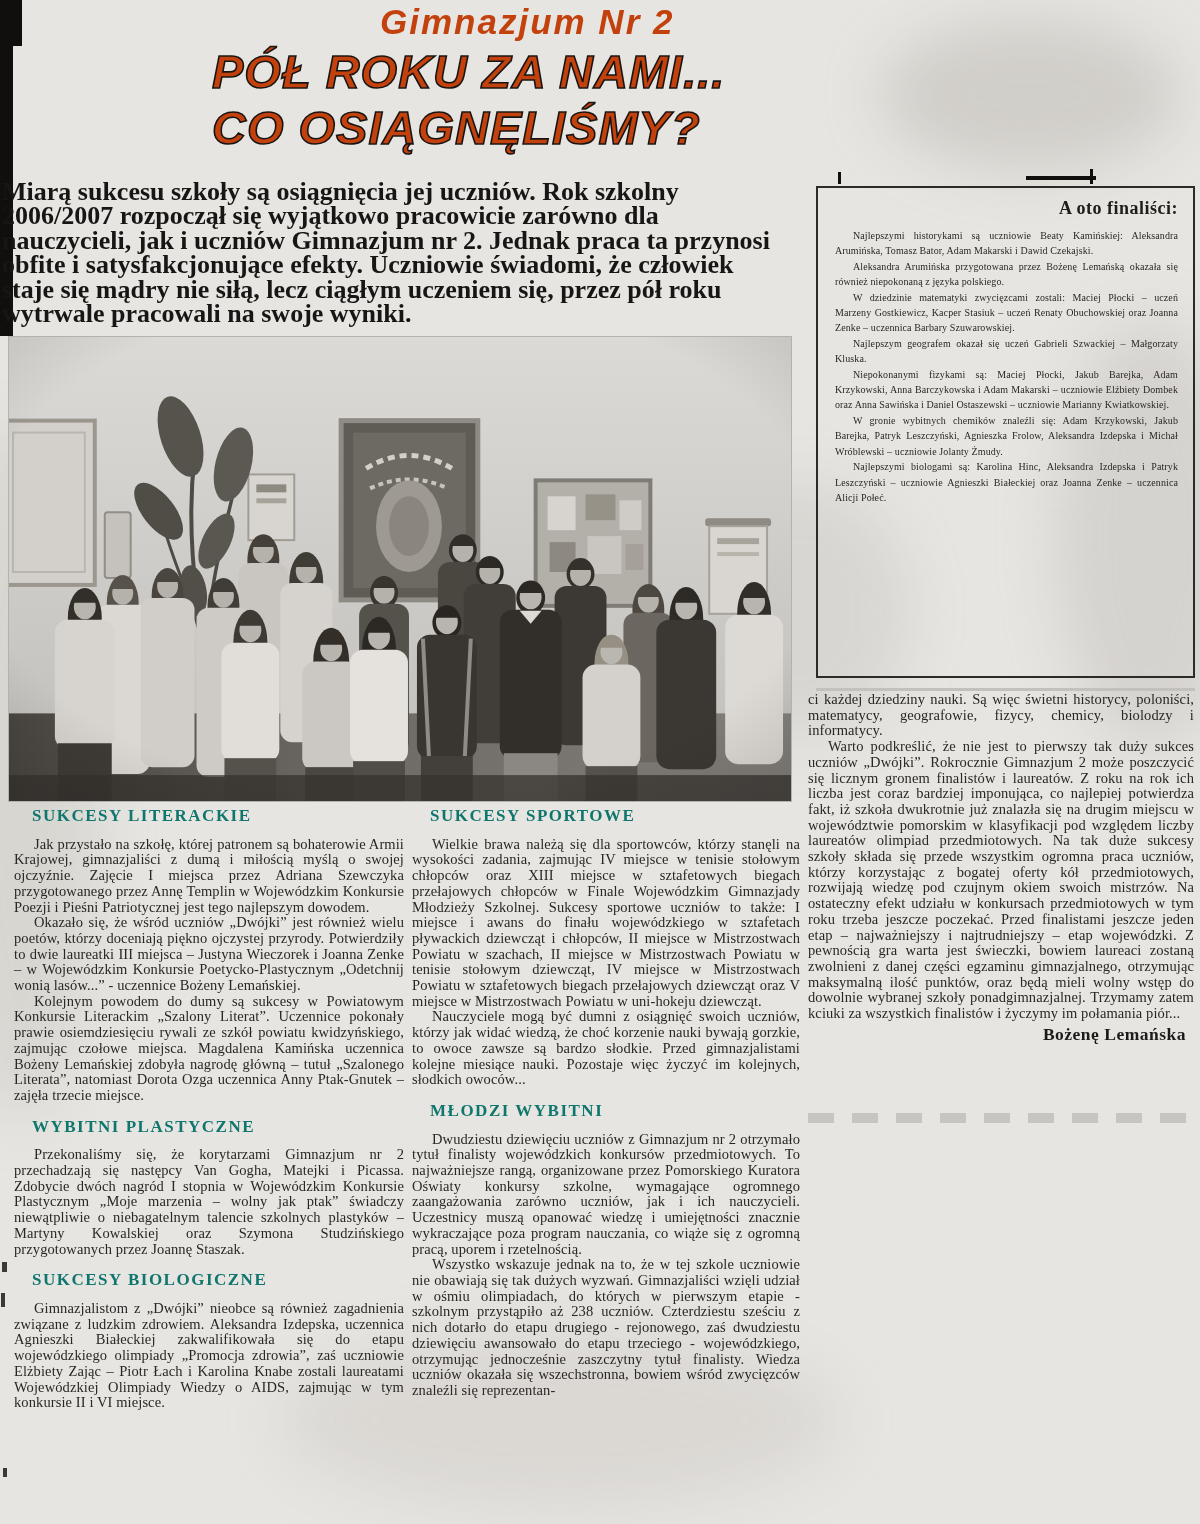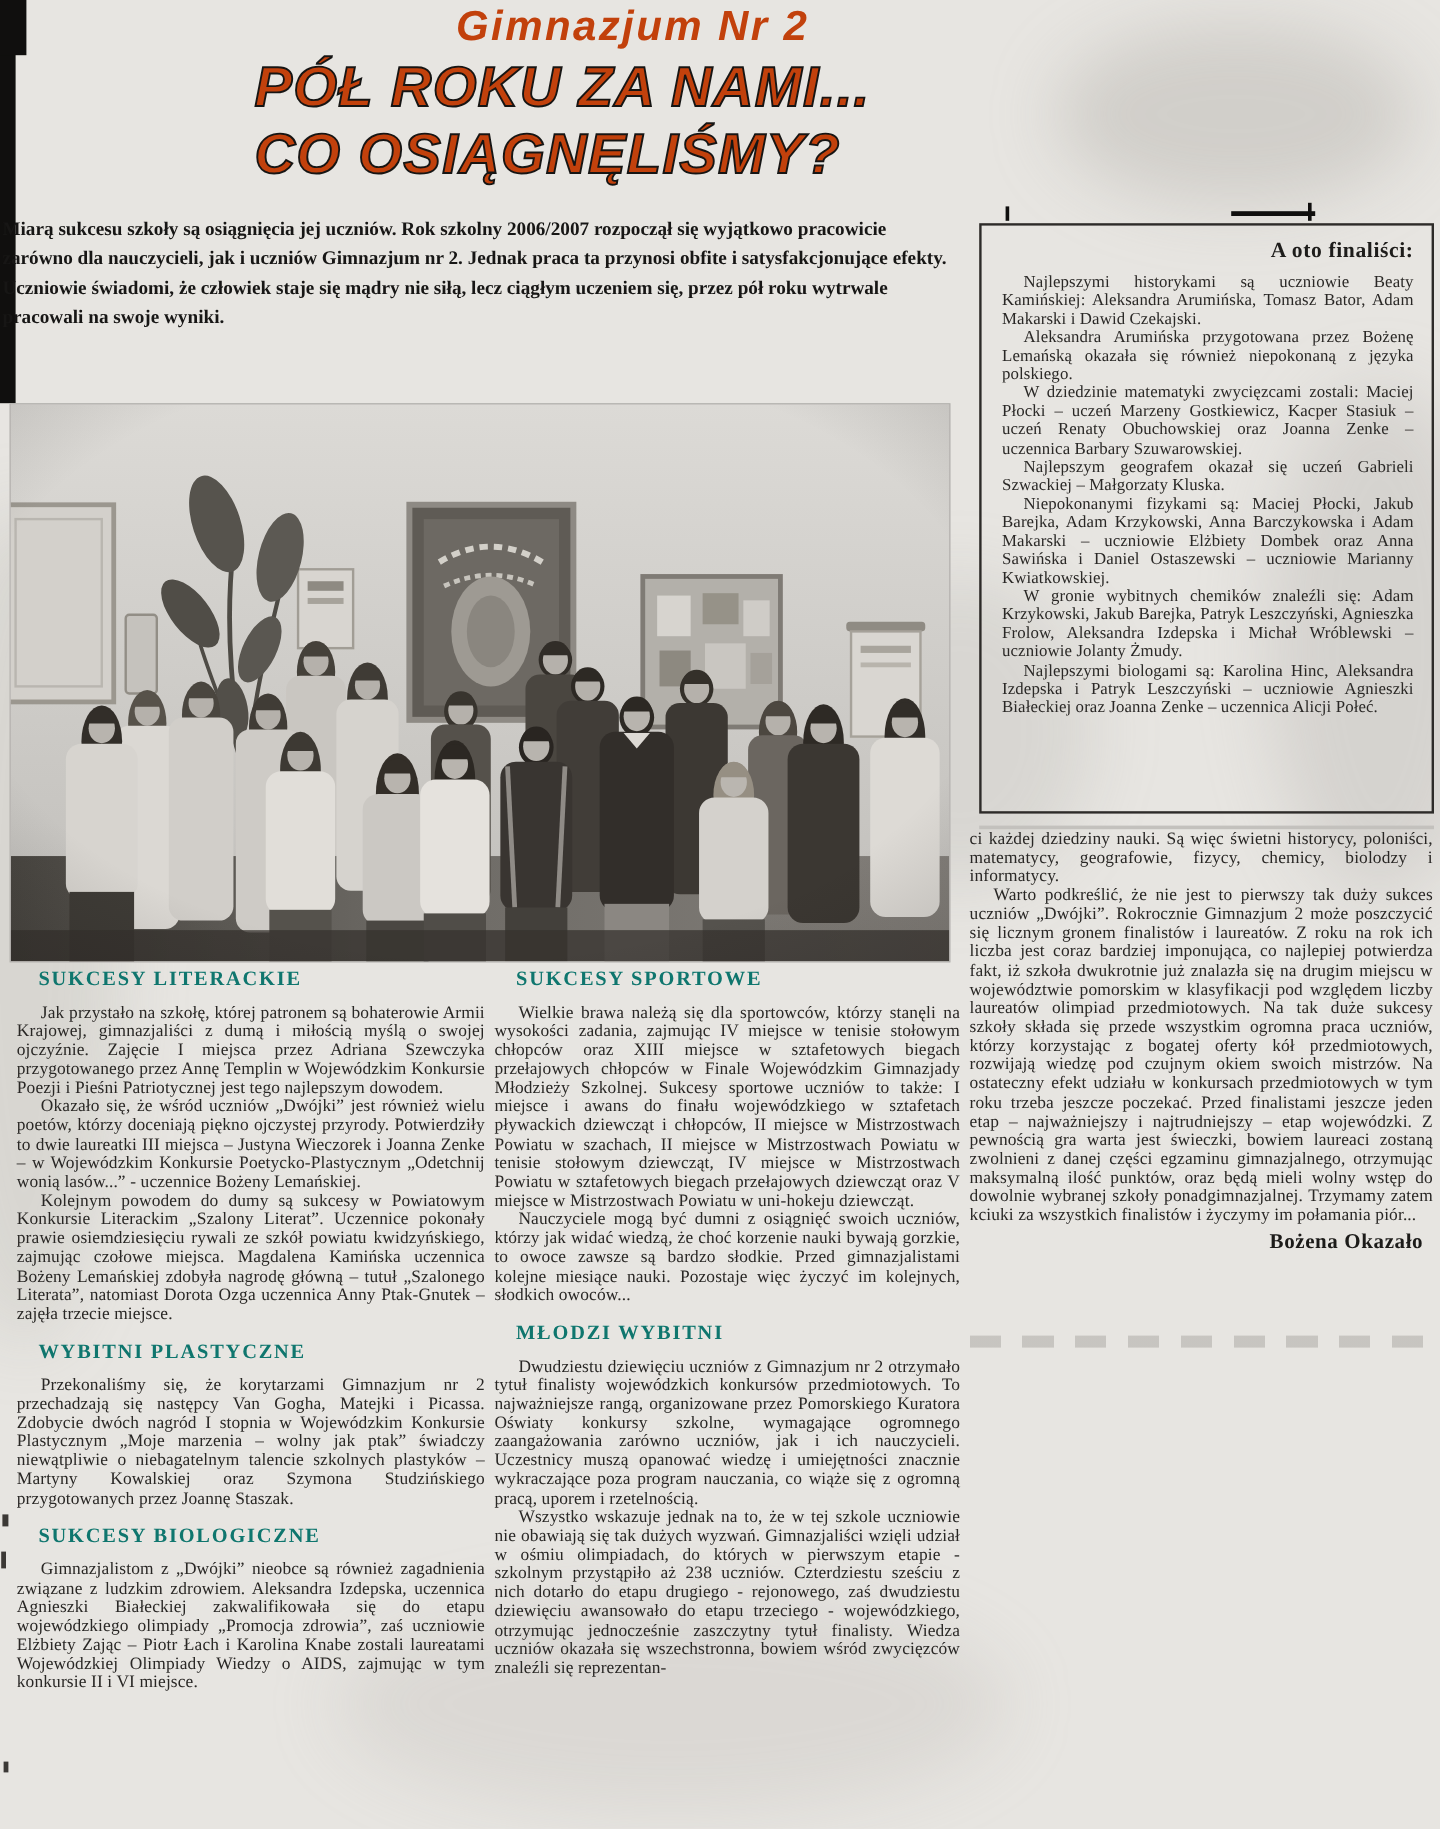--- a/index.html
+++ b/index.html
@@ -25,31 +25,31 @@
   #tick-box{left:838px;top:172px;width:3px;height:12px;}
   .speck{position:absolute;background:#3c3936;}
   
   .headline{position:absolute;left:212px;top:2px;width:690px;
     font-family:"Liberation Sans", sans-serif;font-style:italic;color:#c2410c;}
   .kicker{font-size:35px;font-weight:700;letter-spacing:2px;margin:0 0 2px 168px;}
   .title{margin:0;font-size:47px;line-height:56px;font-weight:700;
     letter-spacing:1px;-webkit-text-stroke:1.6px #161514;}
   
   .lead{position:absolute;left:2px;top:180px;width:788px;margin:0;
-    font-size:16px;line-height:24.4px;font-weight:700;color:#171615;}
+    font-size:26px;line-height:24.4px;font-weight:700;color:#171615;}
   
   .photo{position:absolute;left:8px;top:336px;width:784px;height:466px;margin:0;
     border:1px solid #b4b2ae;box-sizing:border-box;background:#cbc9c5;}
   .photo svg{display:block;width:100%;height:100%;}
   
   .box{position:absolute;left:816px;top:186px;width:379px;height:492px;
     border:2px solid #2d2b29;box-sizing:border-box;
     padding:10px 15px 6px 17px;overflow:hidden;}
   .box h3{margin:0 0 9px 0;font-size:18px;font-weight:700;letter-spacing:.5px;color:#1e1d1b;text-align:right;}
-  .box p{margin:0;font-size:14px;line-height:15.4px;text-indent:18px;
+  .box p{margin:0;font-size:10px;line-height:15.4px;text-indent:18px;
     text-align:justify;letter-spacing:.1px;}
   #box-underline{position:absolute;left:816px;top:688px;width:379px;height:3px;
     background:#c3c1bd;}
   
   .col{position:absolute;font-size:14.5px;line-height:15.7px;
     text-align:justify;letter-spacing:.1px;color:#292725;}
   .col p{margin:0;text-indent:20px;}
   .col p.noindent{text-indent:0;}
   .col h3{font-size:17px;font-weight:700;letter-spacing:1.5px;color:#0f766e;
     margin:15px 0 13px 18px;}
@@ -318,17 +318,17 @@
     <p>Wielkie brawa należą się dla sportowców, którzy stanęli na wysokości zadania, zajmując IV miejsce w tenisie stołowym chłopców oraz XIII miejsce w sztafetowych biegach przełajowych chłopców w Finale Wojewódzkim Gimnazjady Młodzieży Szkolnej. Sukcesy sportowe uczniów to także: I miejsce i awans do finału wojewódzkiego w sztafetach pływackich dziewcząt i chłopców, II miejsce w Mistrzostwach Powiatu w szachach, II miejsce w Mistrzostwach Powiatu w tenisie stołowym dziewcząt, IV miejsce w Mistrzostwach Powiatu w sztafetowych biegach przełajowych dziewcząt oraz V miejsce w Mistrzostwach Powiatu w uni-hokeju dziewcząt.</p>
     <p class="gap-before">Nauczyciele mogą być dumni z osiągnięć swoich uczniów, którzy jak widać wiedzą, że choć korzenie nauki bywają gorzkie, to owoce zawsze są bardzo słodkie. Przed gimnazjalistami kolejne miesiące nauki. Pozostaje więc życzyć im kolejnych, słodkich owoców...</p>
     <h3>MŁODZI WYBITNI</h3>
     <p>Dwudziestu dziewięciu uczniów z Gimnazjum nr 2 otrzymało tytuł finalisty wojewódzkich konkursów przedmiotowych. To najważniejsze rangą, organizowane przez Pomorskiego Kuratora Oświaty konkursy szkolne, wymagające ogromnego zaangażowania zarówno uczniów, jak i ich nauczycieli. Uczestnicy muszą opanować wiedzę i umiejętności znacznie wykraczające poza program nauczania, co wiąże się z ogromną pracą, uporem i rzetelnością.</p>
     <p>Wszystko wskazuje jednak na to, że w tej szkole uczniowie nie obawiają się tak dużych wyzwań. Gimnazjaliści wzięli udział w ośmiu olimpiadach, do których w pierwszym etapie - szkolnym przystąpiło aż 238 uczniów. Czterdziestu sześciu z nich dotarło do etapu drugiego - rejonowego, zaś dwudziestu dziewięciu awansowało do etapu trzeciego - wojewódzkiego, otrzymując jednocześnie zaszczytny tytuł finalisty. Wiedza uczniów okazała się wszechstronna, bowiem wśród zwycięzców znaleźli się reprezentan-</p>
   </section>
 
   <section id="col-right" class="col">
     <p class="noindent">ci każdej dziedziny nauki. Są więc świetni historycy, poloniści, matematycy, geografowie, fizycy, chemicy, biolodzy i informatycy.</p>
     <p>Warto podkreślić, że nie jest to pierwszy tak duży sukces uczniów „Dwójki”. Rokrocznie Gimnazjum 2 może poszczycić się licznym gronem finalistów i laureatów. Z roku na rok ich liczba jest coraz bardziej imponująca, co najlepiej potwierdza fakt, iż szkoła dwukrotnie już znalazła się na drugim miejscu w województwie pomorskim w klasyfikacji pod względem liczby laureatów olimpiad przedmiotowych. Na tak duże sukcesy szkoły składa się przede wszystkim ogromna praca uczniów, którzy korzystając z bogatej oferty kół przedmiotowych, rozwijają wiedzę pod czujnym okiem swoich mistrzów. Na ostateczny efekt udziału w konkursach przedmiotowych w tym roku trzeba jeszcze poczekać. Przed finalistami jeszcze jeden etap – najważniejszy i najtrudniejszy – etap wojewódzki. Z pewnością gra warta jest świeczki, bowiem laureaci zostaną zwolnieni z danej części egzaminu gimnazjalnego, otrzymując maksymalną ilość punktów, oraz będą mieli wolny wstęp do dowolnie wybranej szkoły ponadgimnazjalnej. Trzymamy zatem kciuki za wszystkich finalistów i życzymy im połamania piór...</p>
-    <div class="signature">Bożena Okazało</div>
+    <div class="signature">Bożenę Lemańska</div>
   </section>
 
   <div id="streak"></div>
 </div>
 
 </body></html>

